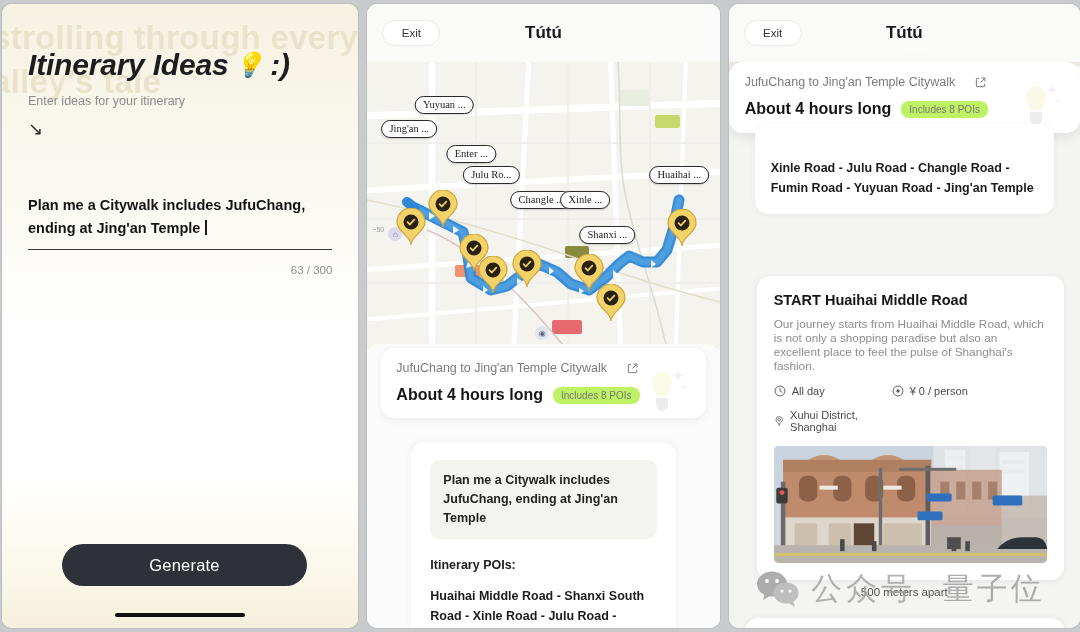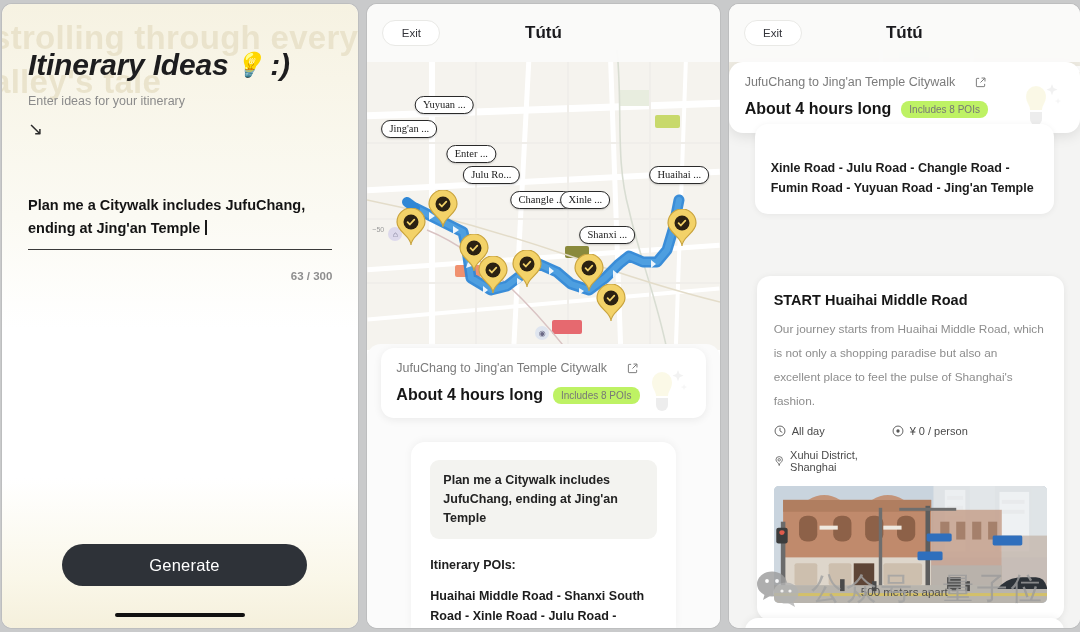--- a/index.html
+++ b/index.html
@@ -48,21 +48,21 @@
   .p1-inputwrap { margin-top: 56px; }
   .p1-input {
     font-size: 14.5px; line-height: 23px; color: #141414; font-weight: 600;
     white-space: pre-wrap;
   }
   .caret {
     display: inline-block; width: 2px; height: 15px; background: #1a1a1a;
     vertical-align: -2px; margin-left: 5px;
   }
   .p1-rule { margin-top: 9px; height: 1px; background: #3a3a3a; }
-  .p1-count { margin-top: 20px; text-align: right; font-size: 11.5px; color: #8e8e8e; font-weight: bold; }
+  .p1-count { margin-top: 14px; text-align: right; font-size: 11.5px; color: #8e8e8e; }
   .p1-generate {
     position: absolute; left: 60px; bottom: 42px; width: 245px; height: 42px;
     background: #2e3238; color: #fff; border: none; border-radius: 21px;
     font-family: inherit; font-size: 16.5px; font-weight: 500; letter-spacing: .2px;
     cursor: pointer;
   }
   .home-bar {
     position: absolute; bottom: 11px; left: 50%; transform: translateX(-50%);
     width: 130px; height: 4px; border-radius: 2px; background: #111;
   }
@@ -161,21 +161,21 @@
     box-shadow: 0 1px 6px rgba(0,0,0,.06); z-index: 5;
   }
   .p3-routes-text { font-size: 12.5px; line-height: 20px; color: #1c1c1c; font-weight: 600; }
 
   .stop-card {
     position: absolute; left: 28px; right: 16px; top: 214px;
     background: #fff; border-radius: 13px; padding: 16px 17px 17px;
     box-shadow: 0 1px 7px rgba(0,0,0,.07);
   }
   .stop-title { font-size: 14.5px; font-weight: 700; color: #161616; }
-  .stop-desc { margin-top: 9px; font-size: 11.8px; line-height: 24px; color: #8d8d8d; }
+  .stop-desc { margin-top: 9px; font-size: 11.8px; line-height: 14px; color: #8d8d8d; }
   .meta-row { margin-top: 12px; display: flex; font-size: 11px; color: #4a4a4a; }
   .meta { display: flex; align-items: center; gap: 6px; }
   .meta:first-child { width: 118px; }
   .photo {
     margin-top: 13px; width: 100%; height: 117px; border-radius: 5px;
     overflow: hidden; position: relative; background: #b9c3cc;
   }
   .apart {
     position: absolute; left: 0; right: 0; top: 524px; text-align: center;
     font-size: 11.5px; color: #4e4e4e;

